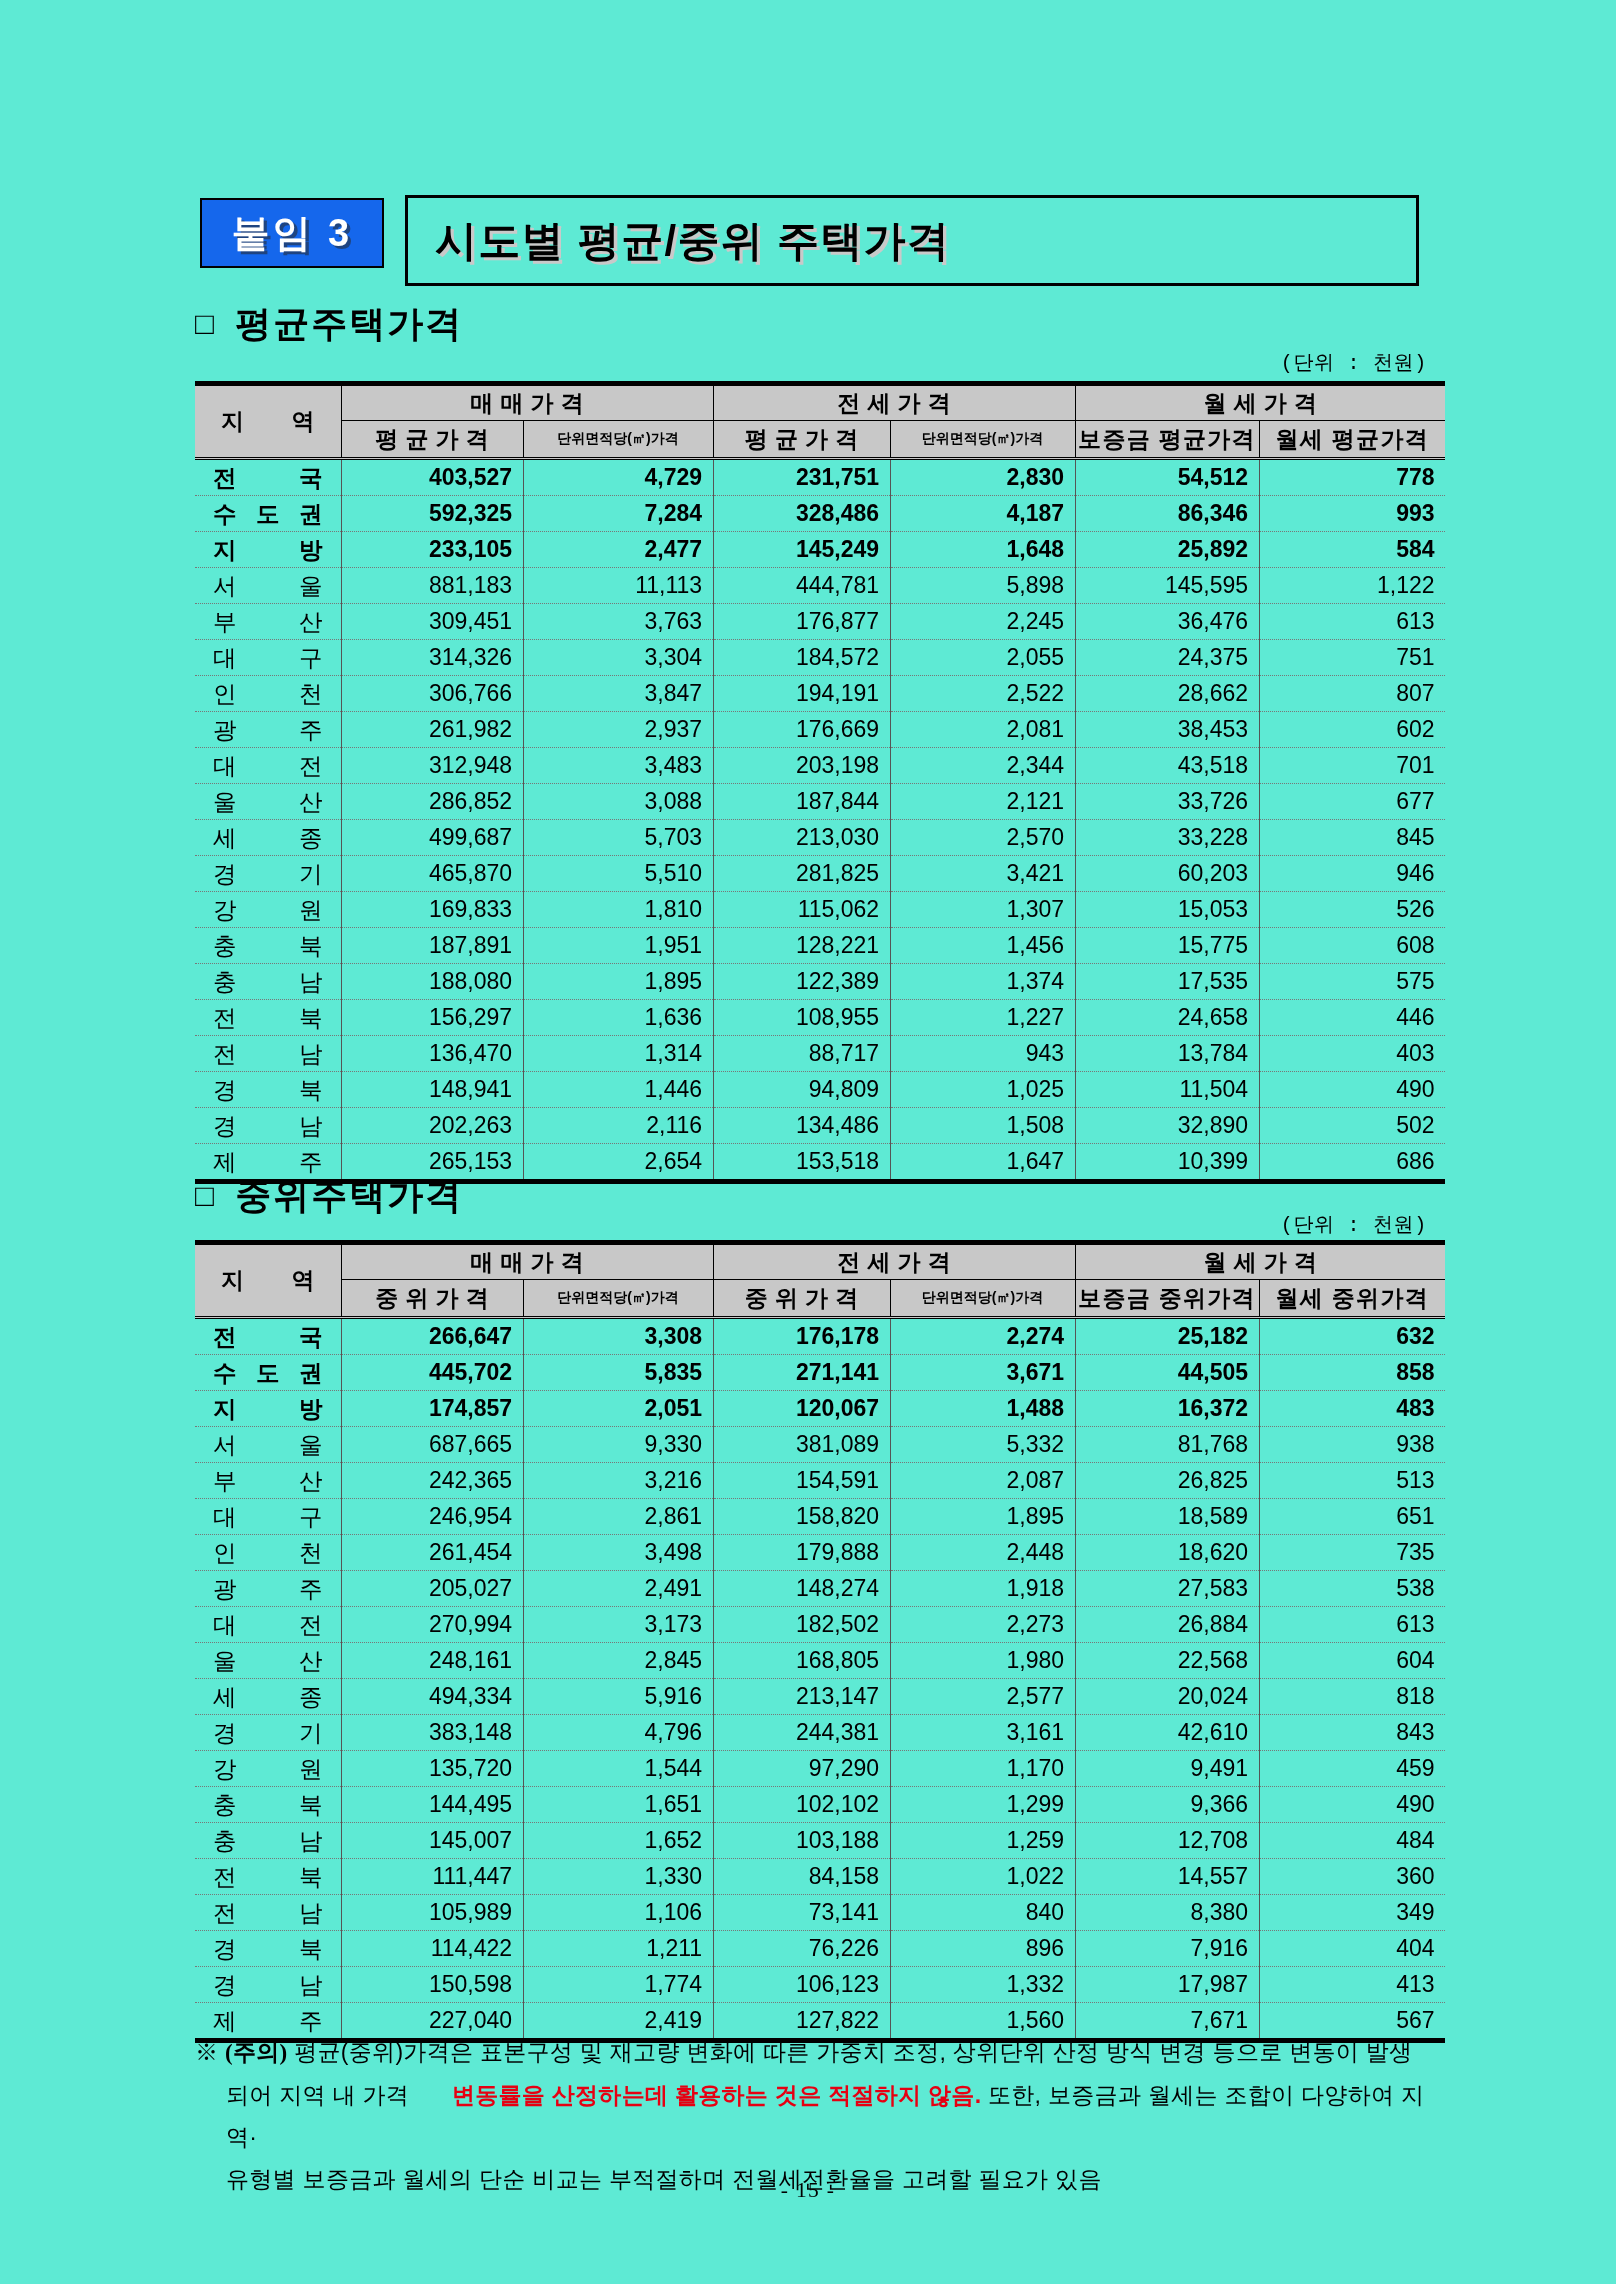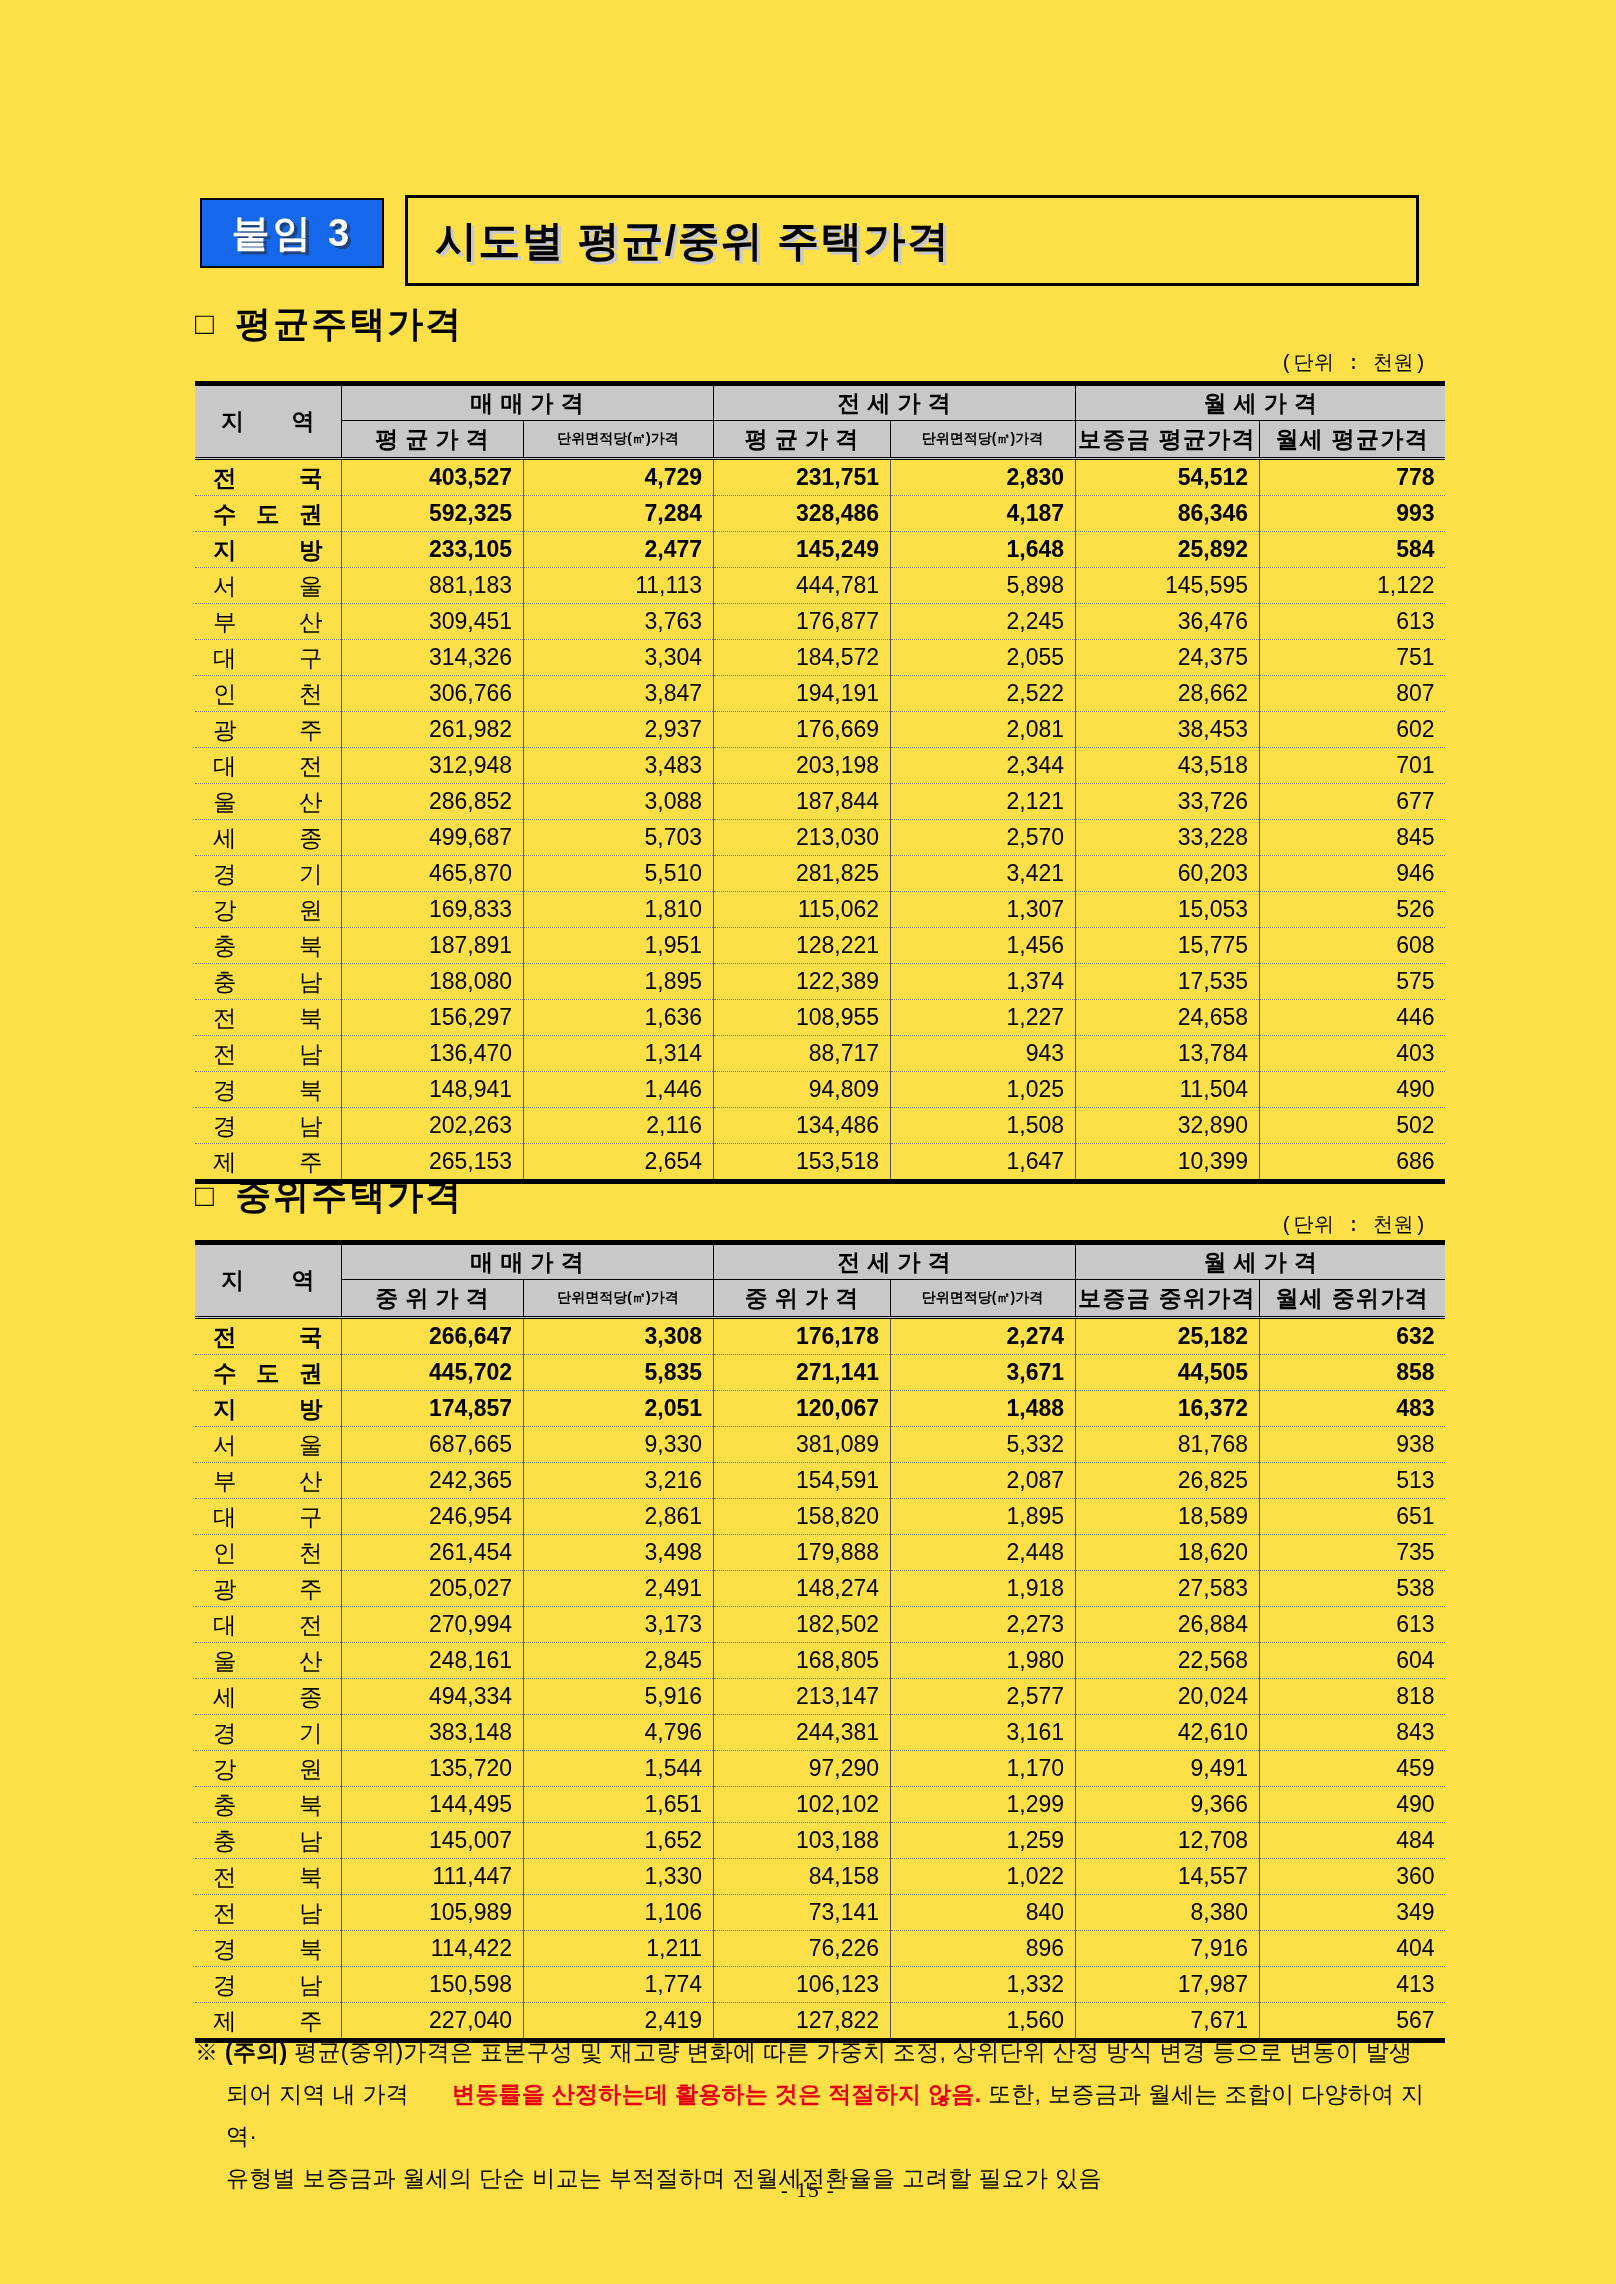--- a/index.html
+++ b/index.html
@@ -1,16 +1,16 @@
 <!DOCTYPE html>
 <html lang="ko" style="font-size:10.4px"><head>
 <meta charset="utf-8">
 <style>
   html,body{margin:0;padding:0;background:#ffffff;}
-  .page{position:relative;width:1616px;height:2284px;background:#fde047;overflow:hidden;
+  .page{position:relative;width:1616px;height:2284px;background:#5eead4;overflow:hidden;
         font-family:"Liberation Sans",sans-serif;color:#000;}
 
   
   .badge{position:absolute;left:200px;top:198px;width:184px;height:70px;background:#1567ec;
          border:2.6px solid #000;box-sizing:border-box;display:flex;align-items:center;justify-content:center;
          color:#fff;font-weight:700;font-size:38px;letter-spacing:3.3px;
          text-shadow:3.3px 3.3px 0 rgba(40,40,40,.55);}
   .title-box{position:absolute;left:405px;top:195px;width:1014px;height:91px;border:3.3px solid #000;
          box-sizing:border-box;display:flex;align-items:center;padding-left:27px;
          font-size:42px;font-weight:800;letter-spacing:1.3px;text-shadow:3.3px 2.6px 0 #c9c9c9;}
@@ -41,21 +41,21 @@
   tbody td.region{border-left:none;border-right:0.7px solid #555;font-size:23.5px;}
   tbody tr+tr td{border-top:1.3px dotted #777;}
   td.num{text-align:right;padding-right:10.4px;}
   tr.emph td{font-weight:700;}
   .spread{display:flex;justify-content:space-between;padding:0 18px;}
   .spread.rl{padding:0 26px;}
 
   
   .note{position:absolute;left:195px;top:2031px;width:1245px;font-size:23px;line-height:42px;letter-spacing:0.3px;}
   .note .indent{padding-left:31px;}
-  .note b{font-weight:700;}
+  .note b{font-weight:700;font-family:Liberation Serif, serif;}
   .red{color:#e60012;font-weight:700;margin-left:36px;}
   .pageno{position:absolute;left:0;top:2178px;width:1616px;text-align:center;
           font-family:"Liberation Serif",serif;font-size:21.5px;letter-spacing:1.3px;}
 </style>
 </head>
 <body>
 
 <div class="page">
 
   <div class="badge">붙임 3</div>

